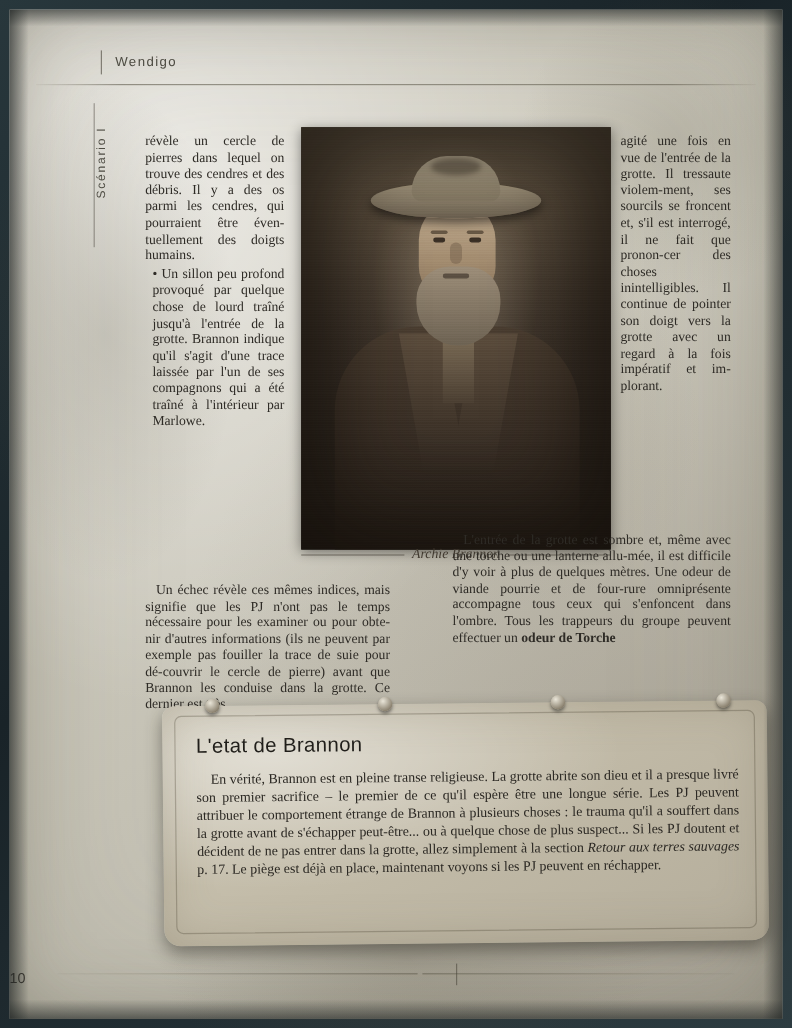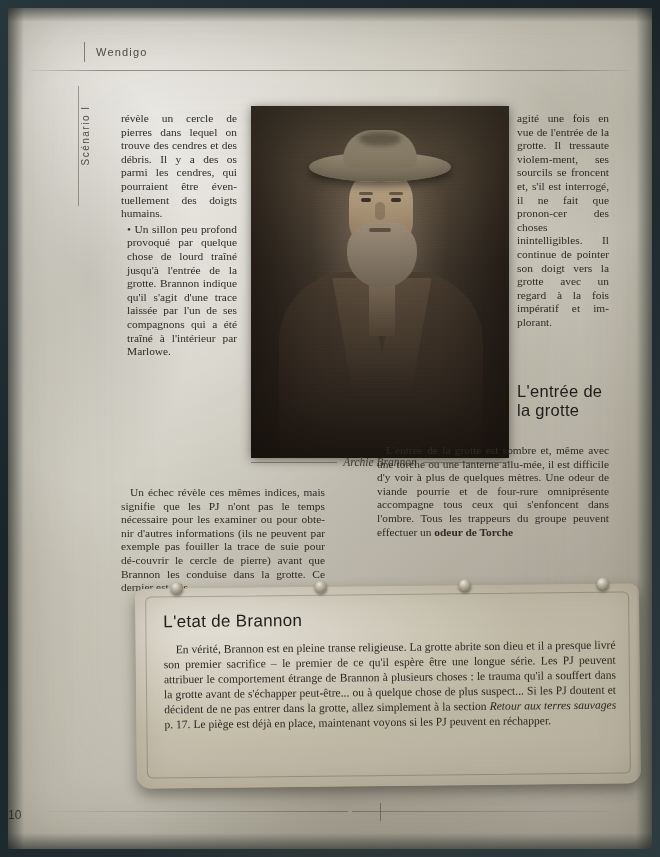--- a/index.html
+++ b/index.html
@@ -286,21 +286,20 @@
         <div id="p-vignette"></div>
       </div>
     </div>
 
     <div id="caption-wrap">
       <div class="rule"></div>
       <div id="caption">Archie Brannon</div>
       <div class="rule"></div>
     </div>
 
-    <div id="sec-head">L'entrée de la grotte</div>
 
     <div class="col" id="col-bottom-right">
       <p><span>L'entrée de la grotte est sombre et, même avec une torche ou une lanterne allu-mée, il est difficile d'y voir à plus de quelques mètres. Une odeur de viande pourrie et de four-rure omniprésente accompagne tous ceux qui s'enfoncent dans l'ombre. Tous les trappeurs du groupe peuvent effectuer un </span><span class="bold">odeur de Torche</span></p>
     </div>
 
     <div class="col" id="col-bottom">
       <p>Un échec révèle ces mêmes indices, mais signifie que les PJ n'ont pas le temps nécessaire pour les examiner ou pour obte-nir d'autres informations (ils ne peuvent par exemple pas fouiller la trace de suie pour dé-couvrir le cercle de pierre) avant que Brannon les conduise dans la grotte. Ce dernier est très</p>
     </div>
 
     <div id="sidebar">

